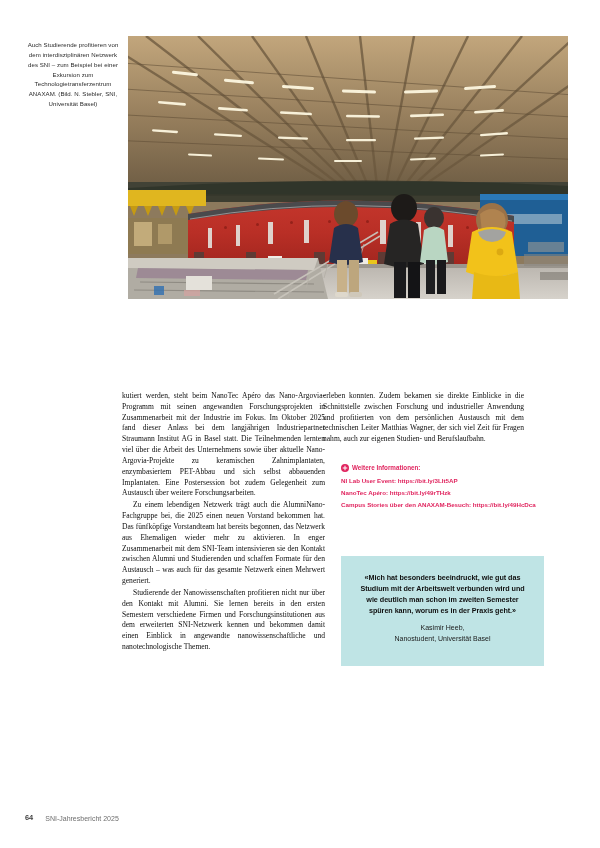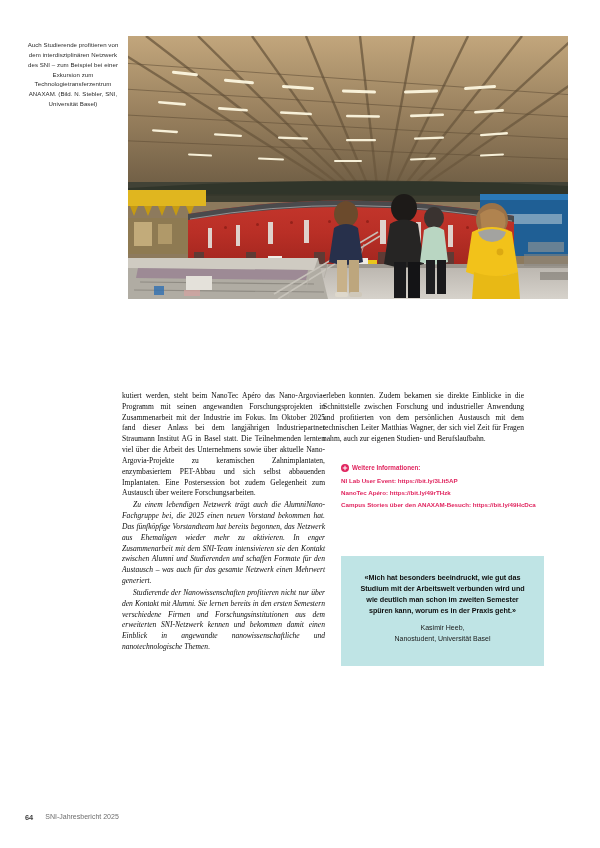--- a/index.html
+++ b/index.html
@@ -67,21 +67,20 @@
     hyphens: manual;
   }
   .col-left  { left: 121px; }
   .col-right { left: 322px; width: 203px; }
 
   .col p {
     margin: 1px;
   }
   .col p.indent {
     text-indent: 11px;
-    font-style: italic;
   }
   .col p.last-line-justify {
     text-align-last: justify;
   }
 
   
   .links {
     position: absolute;
     left: 341px;
     top: 464px;
@@ -144,21 +143,21 @@
     margin: 0;
     color: #1b1b1b;
   }
 
   
   .footer {
     position: absolute;
     left: 25px;
     bottom: 26px;
     display: flex;
-    align-items: flex-start;
+    align-items: flex-end;
     gap: 12px;
     font-family: "Liberation Sans", "DejaVu Sans", sans-serif;
     color: #6e6e6e;
   }
   .folio {
     font-size: 7.4px;
     font-weight: bold;
     color: #3f3f3f;
   }
   .footer-title {

